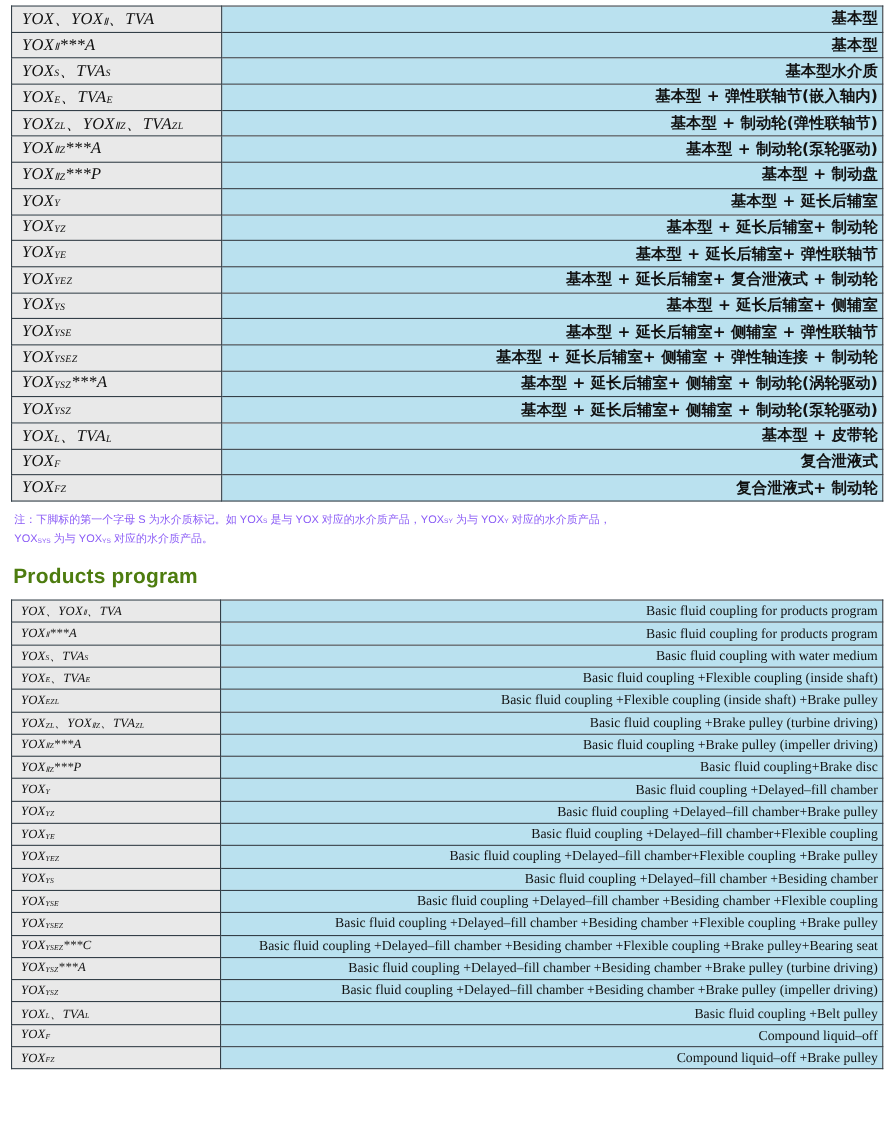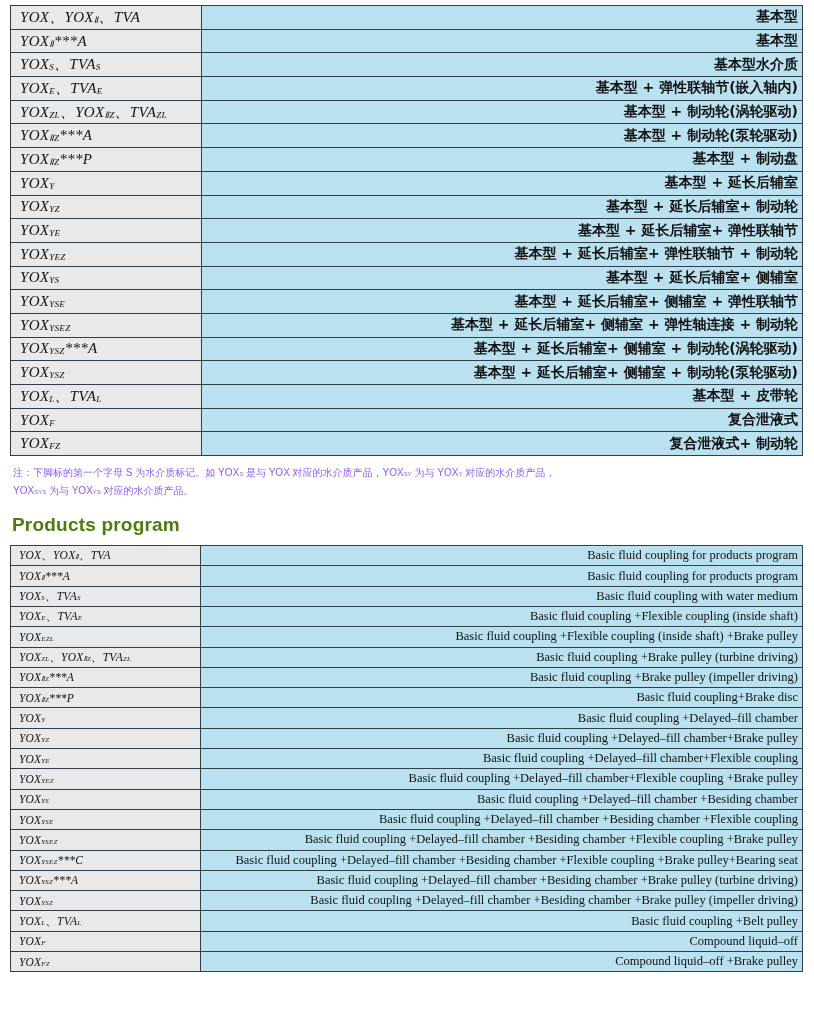--- a/index.html
+++ b/index.html
@@ -100,21 +100,21 @@
         <tr>
           <td class="model">YOX<sub class="ss">S</sub>、TVA<sub class="ss">S</sub></td>
           <td class="desc">基本型水介质</td>
         </tr>
         <tr>
           <td class="model">YOX<sub class="ss">E</sub>、TVA<sub class="ss">E</sub></td>
           <td class="desc">基本型 + 弹性联轴节(嵌入轴内)</td>
         </tr>
         <tr>
           <td class="model">YOX<sub class="ss">ZL</sub>、YOX<sub class="ss">ⅡZ</sub>、TVA<sub class="ss">ZL</sub></td>
-          <td class="desc">基本型 + 制动轮(涡轮驱动)</td>
+          <td class="desc">基本型 + 制动轮(弹性联轴节)</td>
         </tr>
         <tr>
           <td class="model">YOX<sub class="ss">ⅡZ</sub>***A</td>
           <td class="desc">基本型 + 制动轮(泵轮驱动)</td>
         </tr>
         <tr>
           <td class="model">YOX<sub class="ss">ⅡZ</sub>***P</td>
           <td class="desc">基本型 + 制动盘</td>
         </tr>
         <tr>
@@ -124,21 +124,21 @@
         <tr>
           <td class="model">YOX<sub class="ss">YZ</sub></td>
           <td class="desc">基本型 + 延长后辅室+ 制动轮</td>
         </tr>
         <tr>
           <td class="model">YOX<sub class="ss">YE</sub></td>
           <td class="desc">基本型 + 延长后辅室+ 弹性联轴节</td>
         </tr>
         <tr>
           <td class="model">YOX<sub class="ss">YEZ</sub></td>
-          <td class="desc">基本型 + 延长后辅室+ 弹性联轴节 + 制动轮</td>
+          <td class="desc">基本型 + 延长后辅室+ 复合泄液式 + 制动轮</td>
         </tr>
         <tr>
           <td class="model">YOX<sub class="ss">YS</sub></td>
           <td class="desc">基本型 + 延长后辅室+ 侧辅室</td>
         </tr>
         <tr>
           <td class="model">YOX<sub class="ss">YSE</sub></td>
           <td class="desc">基本型 + 延长后辅室+ 侧辅室 + 弹性联轴节</td>
         </tr>
         <tr>

